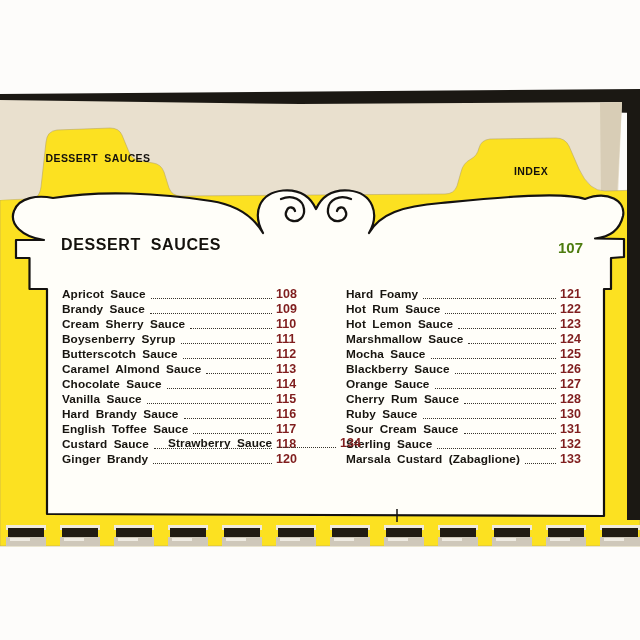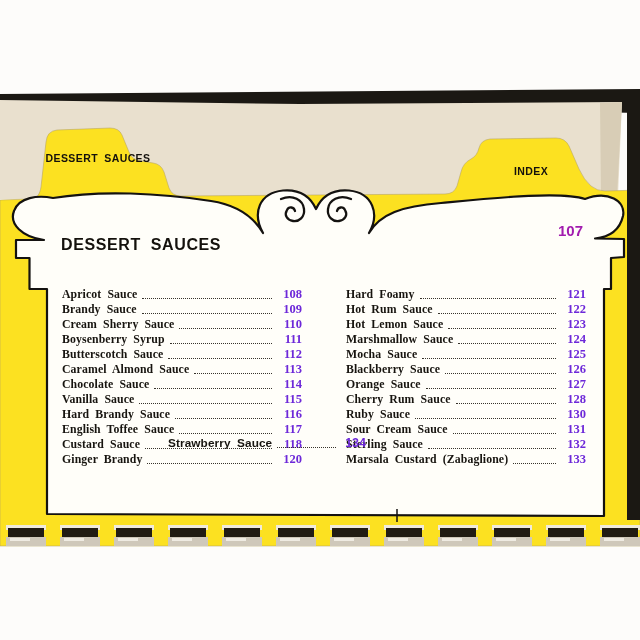--- a/index.html
+++ b/index.html
@@ -18,41 +18,41 @@
     text-align:center; color:#14110c; white-space:nowrap;
   }
   .tab-label.left  { left:45px;  top:152px; width:106px; }
   .tab-label.right { left:499px; top:165px; width:64px;  }
 
   .panel-heading {
     left:61px; top:236px; font-weight:bold; font-size:16px;
     letter-spacing:.6px; word-spacing:5px; color:#14110c; white-space:nowrap;
   }
   .panel-pagenum {
-    left:540px; top:222px; width:43px; text-align:right;
-    font-weight:bold; font-size:15px; color:#a21caf;
+    left:540px; top:239px; width:43px; text-align:right;
+    font-weight:bold; font-size:15px; color:#4d7c0f;
   }
 
   .toc-columns {
     left:62px; top:287px; width:524px;
     display:flex; justify-content:space-between;
   }
-  .toc-col { width:240px;font-family:Liberation Serif, serif; }
+  .toc-col { width:240px; }
   .toc-row { display:flex; align-items:baseline; height:15px; }
   .toc-row .name {
     font-weight:bold; font-size:11.8px; letter-spacing:.1px; word-spacing:3px;
     white-space:nowrap; color:#17140f;
   }
   .toc-row .leader {
     flex:1 1 auto; min-width:5px; align-self:flex-end;
     border-bottom:1.9px dotted #37332b; margin:0 4px 3px 5px;
   }
   .toc-row .num {
-    font-weight:bold; font-size:12.5px; min-width:26px; text-align:right;
-    color:#6d28d9;
+    font-weight:bold; font-size:12.5px; min-width:26px; 
+    color:#7f1d1d;
   }
   .toc-center { left:168px; top:436px; width:198px; }
 </style>
 </head>
 <body>
 
 <div class="stage">
 
   <svg class="backdrop" width="640" height="640" viewBox="0 0 640 640">
 

